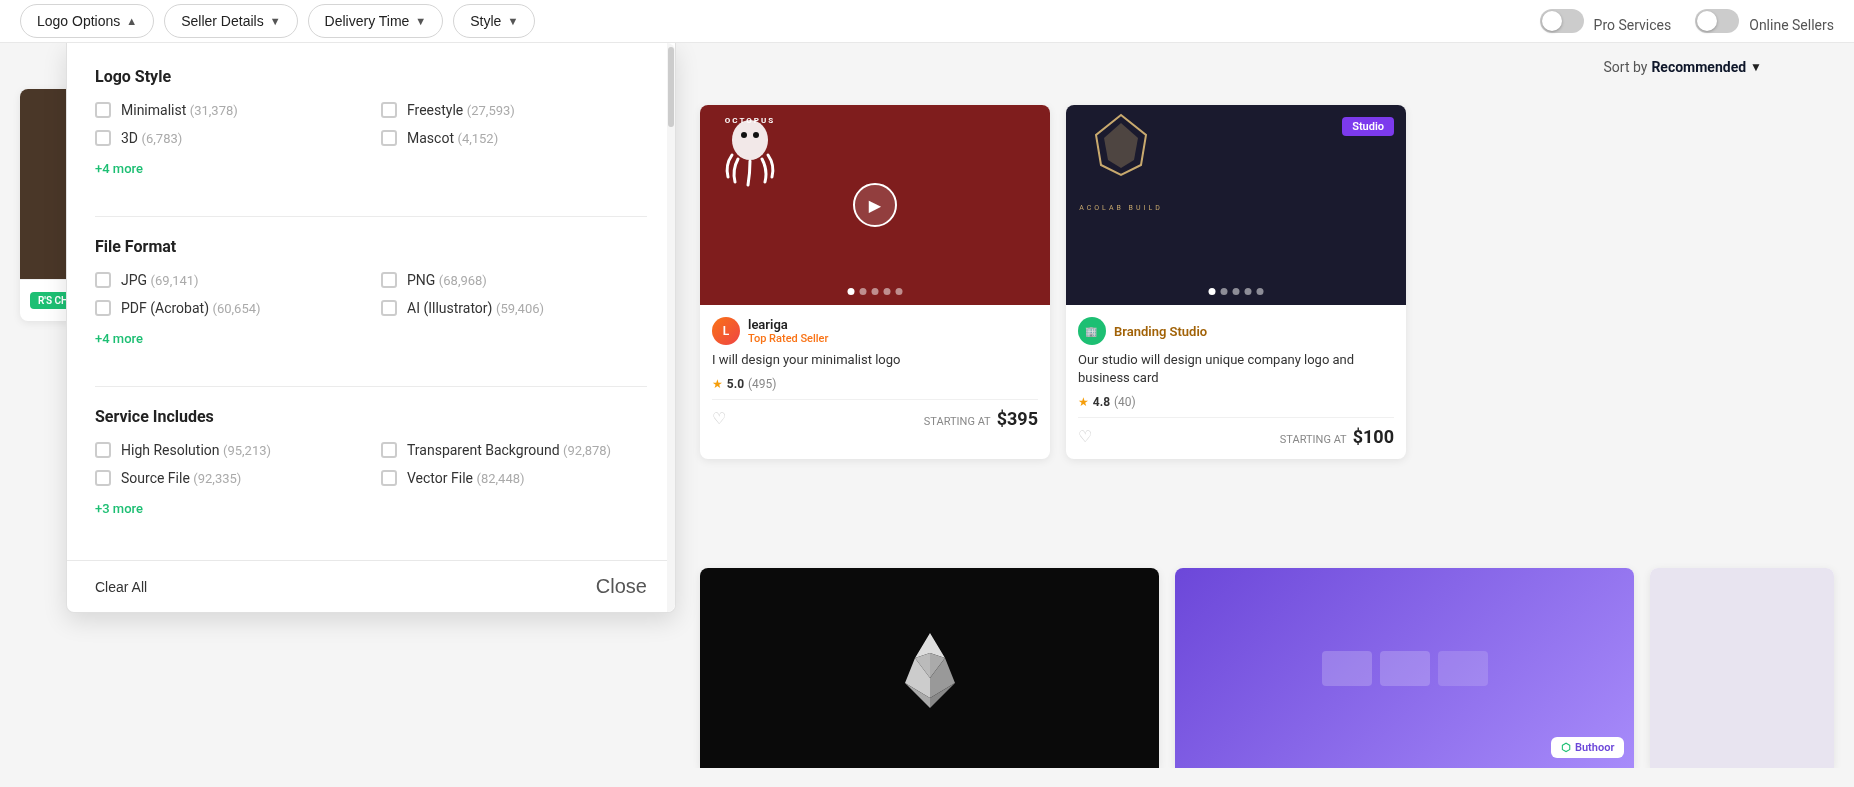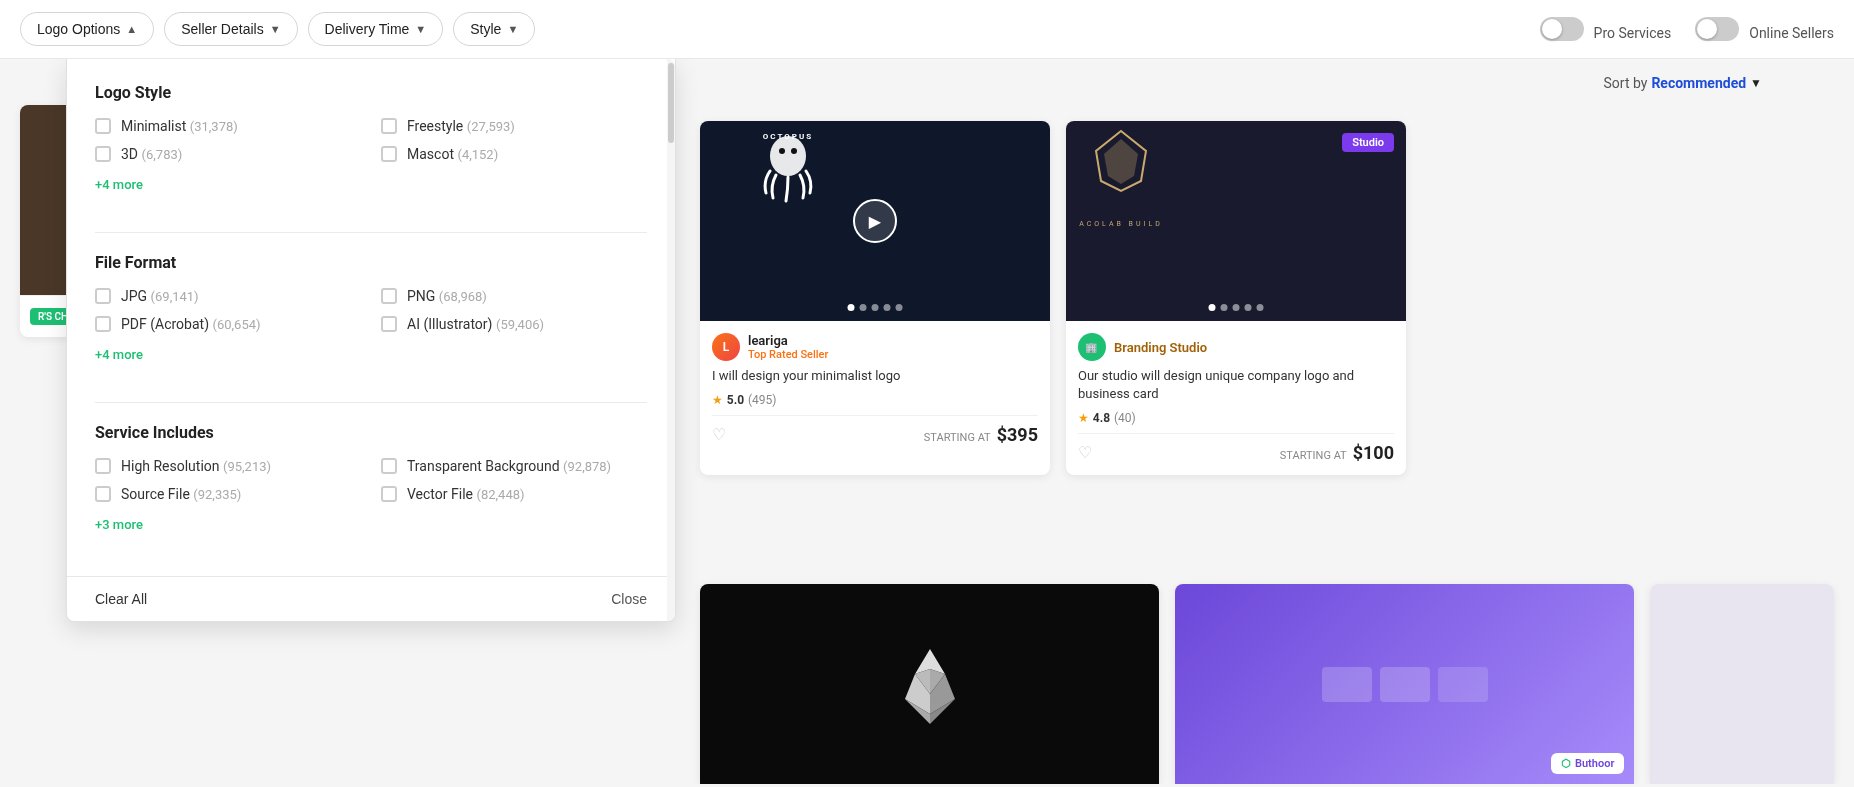--- a/index.html
+++ b/index.html
@@ -2,21 +2,21 @@
 <html><head>
   <meta charset="utf-8">
   <style>
     * { box-sizing: border-box; margin: 0; padding: 0; }
     body { font-family: -apple-system, BlinkMacSystemFont, 'Segoe UI', Roboto, sans-serif; background: #f5f5f5; overflow: hidden; width: 1854px; height: 787px; position: relative; }
 
     
     .filter-bar {
       display: flex;
       align-items: center;
-      padding: 12px 20px;
+      padding: 4px 20px;
       background: #fff;
       border-bottom: 1px solid #e8e8e8;
       position: relative;
       z-index: 100;
     }
     .filter-btn {
       display: flex;
       align-items: center;
       gap: 6px;
       padding: 8px 16px;
@@ -87,36 +87,36 @@
 
     .sort-bar {
       display: flex;
       justify-content: flex-end;
       align-items: center;
       margin-bottom: 14px;
       font-size: 14px;
       color: #555;
       grid-column: 1 / -1;
     }
-    .sort-bar strong { color: #1d4ed8; margin-left: 4px; }
+    .sort-bar strong { color: #0f172a; margin-left: 4px; }
     .sort-bar .chevron { margin-left: 4px; font-size: 12px; color: #222; }
 
     .card {
       background: #fff;
       border-radius: 8px;
       overflow: hidden;
       box-shadow: 0 2px 8px rgba(0,0,0,0.08);
     }
     .card-image {
       width: 100%;
       height: 200px;
       position: relative;
       overflow: hidden;
     }
-    .card-img-octopus { background: #0f172a; color: #fff; padding-left: 38px; }
+    .card-img-octopus { background: #7f1d1d; color: #fff; }
     .card-img-building { background: #1a1a2e; color: #c8a96e; }
 
     .play-btn {
       position: absolute;
       top: 50%;
       left: 50%;
       transform: translate(-50%, -50%);
       width: 44px;
       height: 44px;
       border-radius: 50%;
@@ -328,21 +328,21 @@
     }
     .clear-btn {
       font-size: 14px;
       color: #333;
       cursor: pointer;
       font-weight: 500;
       background: none;
       border: none;
     }
     .close-btn {
-      font-size: 14px;
+      font-size: 20px;
       color: #555;
       cursor: pointer;
       background: none;
       border: none;
     }
 
     
     .partial-card {
       position: absolute;
       left: 20px;

